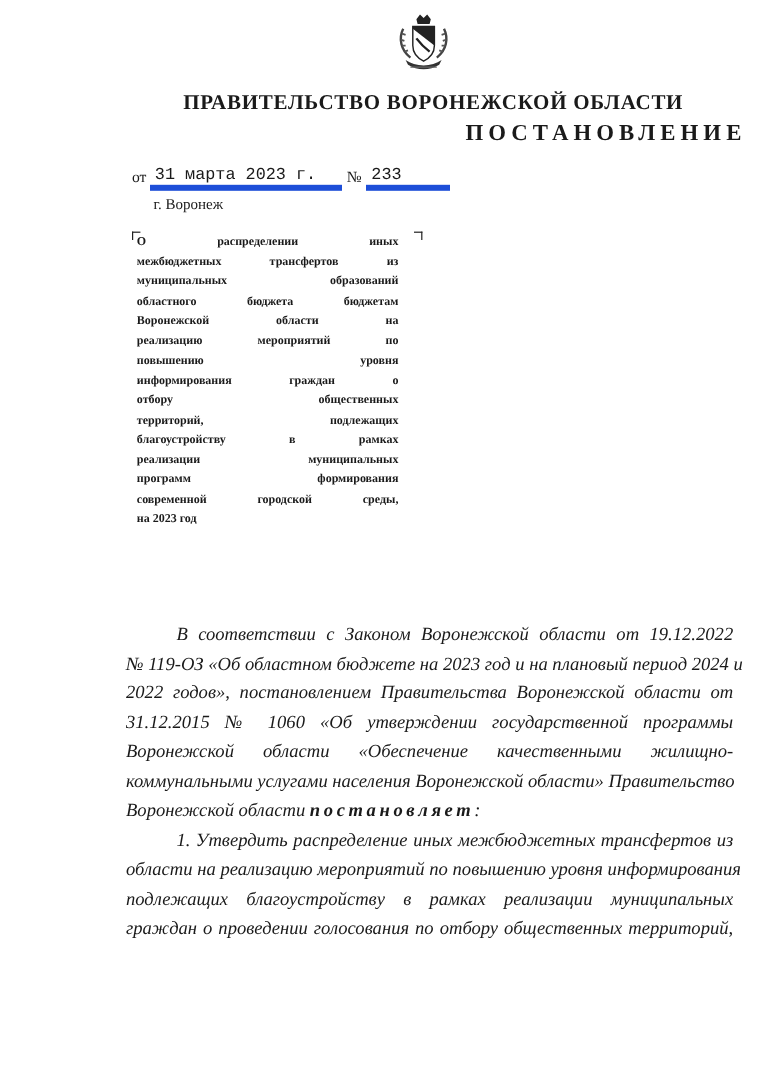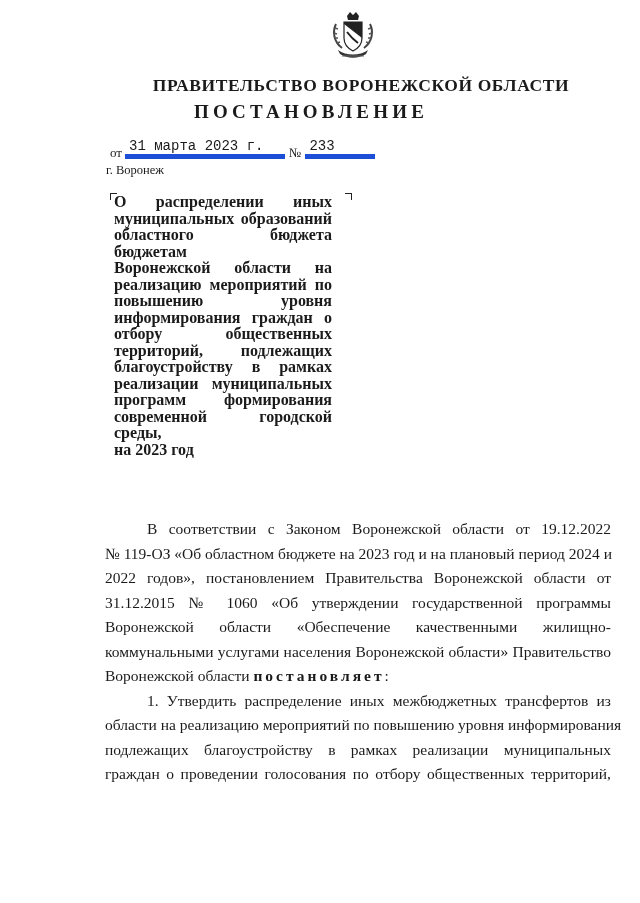--- a/index.html
+++ b/index.html
@@ -31,49 +31,49 @@
       font-weight: bold;
       font-size: 17.5px;
       letter-spacing: 0.6px;
       white-space: nowrap;
     }
     .doc-type {
       position: absolute;
       left: 0;
       width: 622px;
       top: 101px;
-      text-align: center;
+      text-align: right;
       font-weight: bold;
       font-size: 19px;
       letter-spacing: 4.2px;
       white-space: nowrap;
     }
     .dateline {
       position: absolute;
       left: 110px;
       top: 138px;
       font-size: 13px;
       white-space: nowrap;
       display: flex;
-      align-items: flex-end;
+      align-items: flex-start;
     }
     .dateline .lbl { font-size: 13px; margin-right: 3px; position: relative; top: 2px; }
     .dateline .field {
       font-family: "Liberation Mono", "DejaVu Sans Mono", monospace;
       font-size: 14px;
       border-bottom: 5px solid #1d4ed8;
       padding: 0 4px 0 4px;
       line-height: 16px;
     }
     .dateline .date-field { width: 152px; }
     .dateline .num-lbl { margin: 0 4px 0 4px; font-size: 13px; position: relative; top: 2px; }
     .dateline .num-field { width: 62px; }
     .city {
       position: absolute;
-      left: 106px;
+      left: 128px;
       top: 163px;
       font-size: 12.5px;
     }
     .corner-left {
       position: absolute;
       left: 110px;
       top: 193px;
       width: 6px;
       height: 6px;
       border-left: 1.2px solid #222;
@@ -87,34 +87,35 @@
       height: 6px;
       border-right: 1.2px solid #222;
       border-top: 1.2px solid #222;
     }
     .subject {
       position: absolute;
       left: 114px;
       top: 194px;
       width: 218px;
       font-weight: bold;
-      font-size: 16px;
+      font-size: 10px;
       line-height: 16.5px;
       text-align: justify;
       text-align-last: justify;
     }
     .subject .line { display: block; text-align: justify; text-align-last: justify; }
     .subject .line.last { text-align-last: left; }
     .body {
       position: absolute;
       left: 105px;
       top: 517px;
       width: 506px;
       font-size: 15.5px;
       line-height: 24.5px;
+      font-style: italic;
     }
     .body .line {
       display: block;
       text-align: justify;
       text-align-last: justify;
       white-space: nowrap;
     }
     .body .line.left { text-align-last: left; }
     .body .indent { padding-left: 42px; }
     .spaced-bold { font-weight: bold; letter-spacing: 3px; margin-top: 24px; }
@@ -151,20 +152,21 @@
   <span class="field num-field">233</span>
 </div>
 
 <div class="city">г. Воронеж</div>
 
 <div class="corner-left"></div>
 <div class="corner-right"></div>
 
 <div class="subject">
   <span class="line">О распределении иных</span>
+  <span class="line">межбюджетных трансфертов из</span>
   <span class="line">муниципальных образований</span>
   <span class="line">областного бюджета бюджетам</span>
   <span class="line">Воронежской области на</span>
   <span class="line">реализацию мероприятий по</span>
   <span class="line">повышению уровня</span>
   <span class="line">информирования граждан о</span>
   <span class="line">отбору общественных</span>
   <span class="line">территорий, подлежащих</span>
   <span class="line">благоустройству в рамках</span>
   <span class="line">реализации муниципальных</span>

